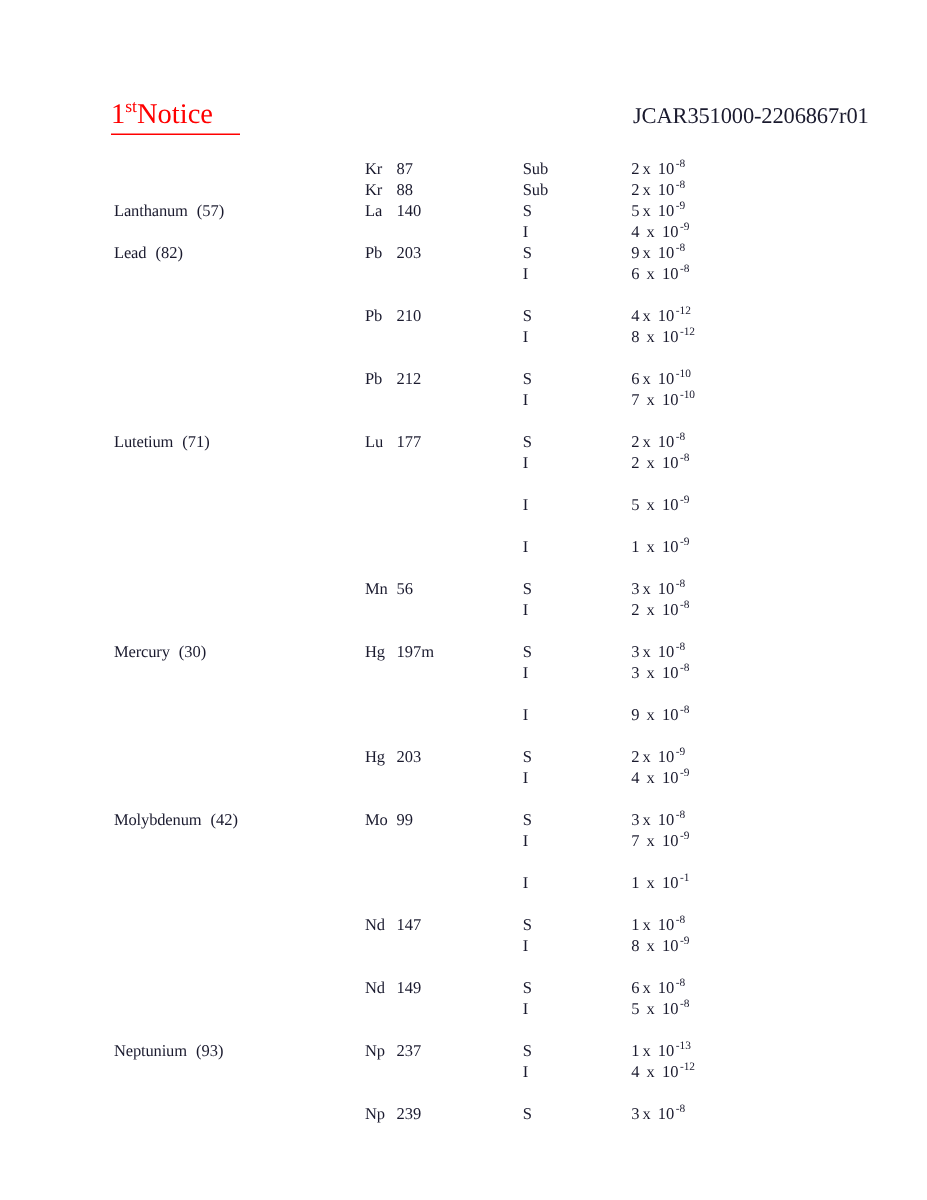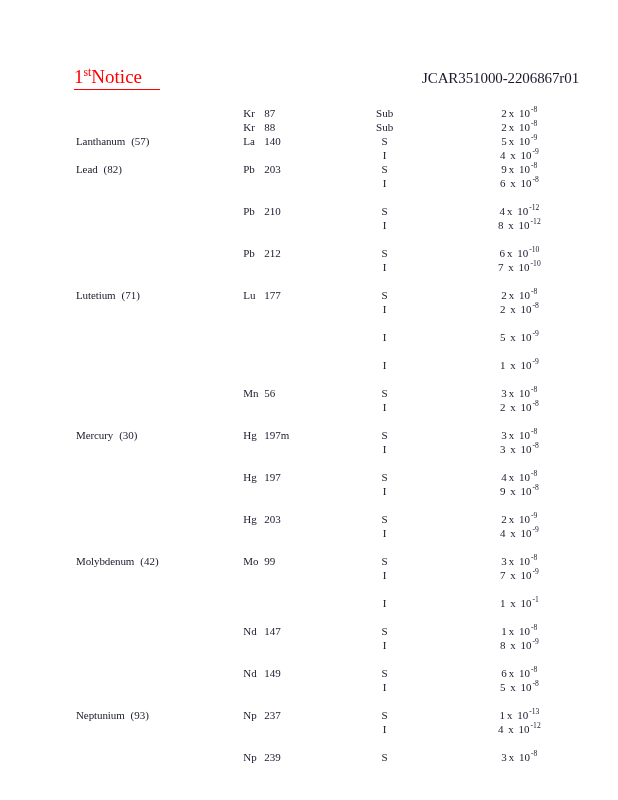--- a/index.html
+++ b/index.html
@@ -75,22 +75,22 @@
     padding: 0;
     margin: 0;
     vertical-align: top;
     line-height: 14px;
     height: 14px;
     font-size: 11px;
     white-space: nowrap;
   }
   .col-element  { width: 146px; padding-left: 76px !important; }
   .col-nuclide  { width: 96px; }
-  .col-form     { width: 66px; text-align: center; }
-  .col-value    { width: 180px; text-align: center; }
+  .col-form     { width: 66px; }
+  .col-value    { width: 180px; }
 
   .elem-name   { letter-spacing: -0.1px; }
   .elem-z      { padding-left: 6px; }
 
   .nuc-sym  { display: inline-block; min-width: 21px; }
   .nuc-mass { }
 
   .val-coef { display: inline-block; }
   .val-x    { padding: 0 2px; }
   .val-base { }
@@ -242,26 +242,20 @@
           <td class="col-element">&nbsp;</td>
           <td class="col-nuclide">&nbsp;</td>
           <td class="col-form">I</td>
           <td class="col-value"><span class="val-coef">3</span><span class="val-x"> x</span><span class="val-base"> 10</span><sup class="val-exp">-8</sup></td>
         </tr>
         <tr class="spacer-row">
           <td colspan="4">&nbsp;</td>
         </tr>
         <tr>
           <td class="col-element">&nbsp;</td>
-          <td class="col-nuclide"><span class="nuc-sym">Hg</span><span class="nuc-mass">197</span></td>
-          <td class="col-form">S</td>
-          <td class="col-value"><span class="val-coef">4</span><span class="val-x">x</span><span class="val-base"> 10</span><sup class="val-exp">-8</sup></td>
-        </tr>
-        <tr>
-          <td class="col-element">&nbsp;</td>
           <td class="col-nuclide">&nbsp;</td>
           <td class="col-form">I</td>
           <td class="col-value"><span class="val-coef">9</span><span class="val-x"> x</span><span class="val-base"> 10</span><sup class="val-exp">-8</sup></td>
         </tr>
         <tr class="spacer-row">
           <td colspan="4">&nbsp;</td>
         </tr>
         <tr>
           <td class="col-element">&nbsp;</td>
           <td class="col-nuclide"><span class="nuc-sym">Hg</span><span class="nuc-mass">203</span></td>

